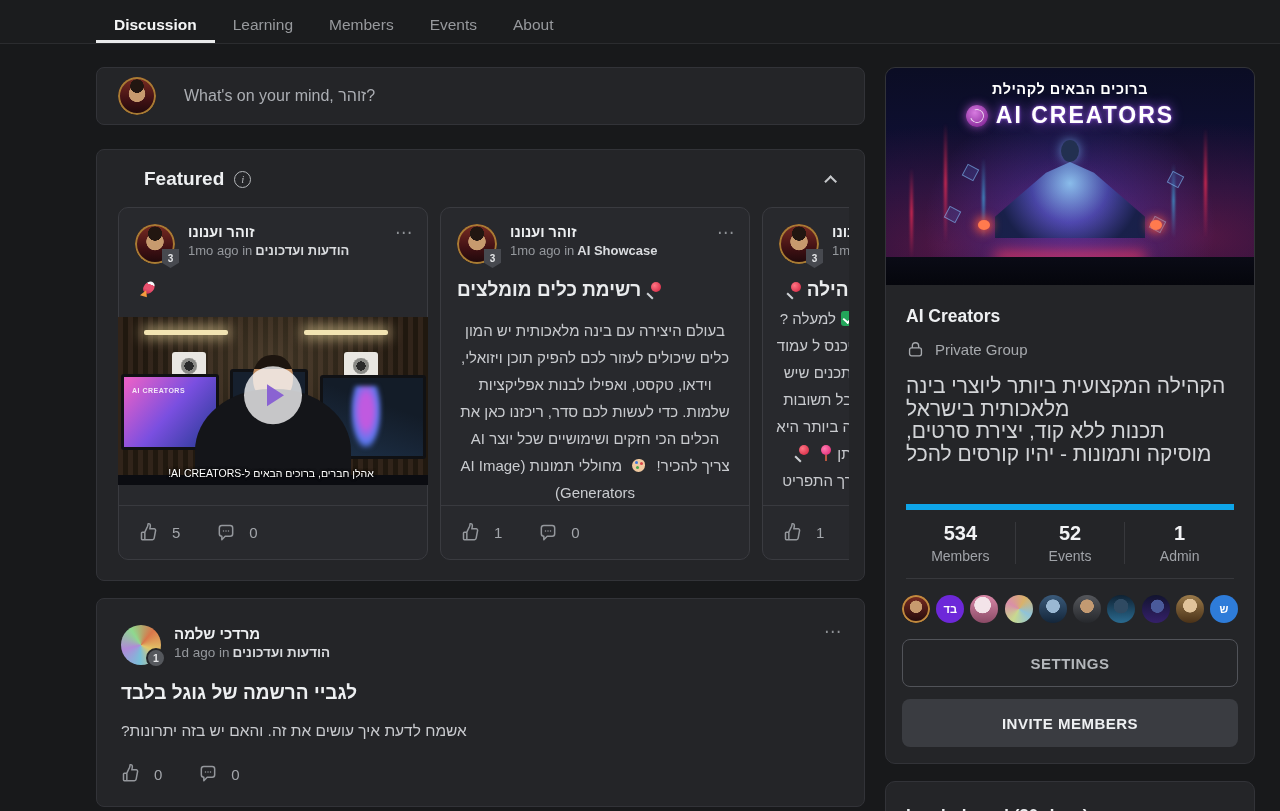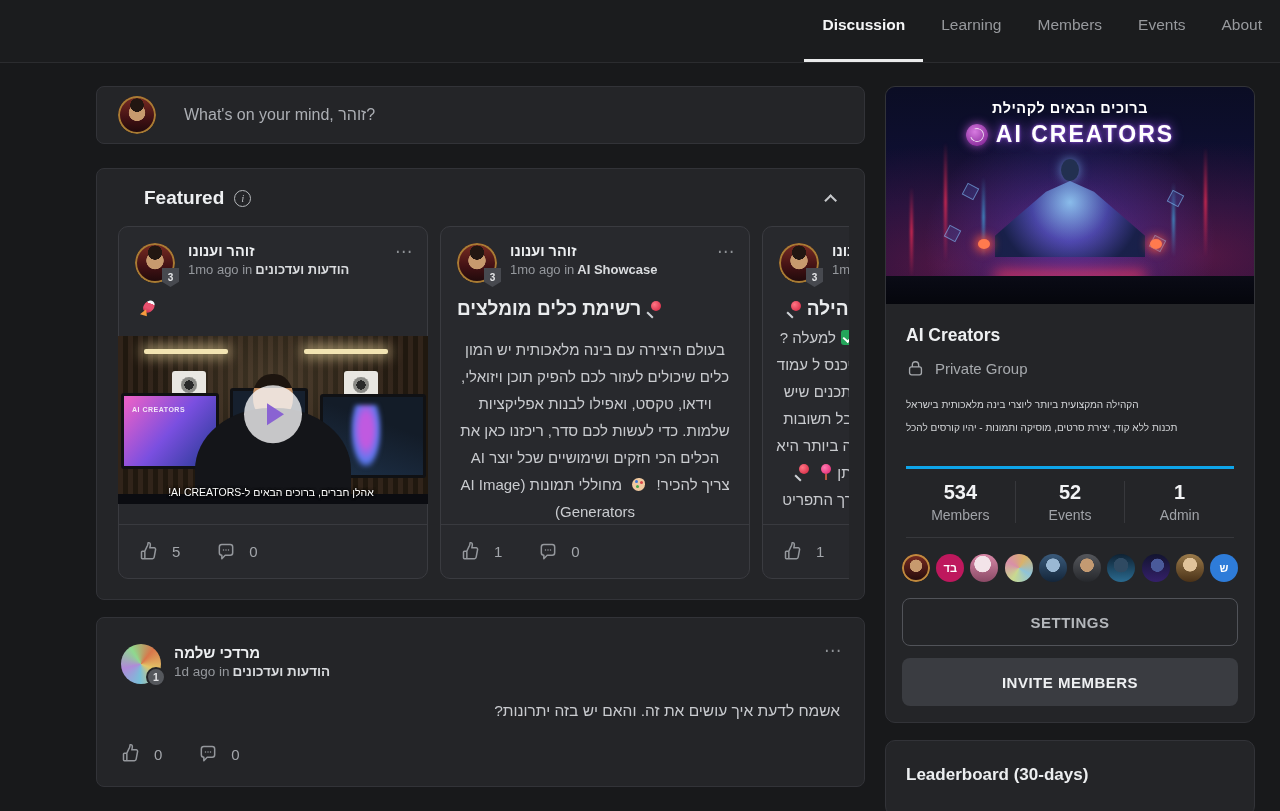--- a/index.html
+++ b/index.html
@@ -1,21 +1,21 @@
 <!DOCTYPE html>
 <html><head>
 <meta charset="utf-8">
 <style>
   * { margin:0; padding:0; box-sizing:border-box; }
   html,body { width:1280px; height:811px; overflow:hidden; background:#18191b;
     font-family:"Liberation Sans","DejaVu Sans",sans-serif; color:#eceef0; }
 
   
-  .topnav { height:63px; display:flex; padding-left:96px; background:#1b1c1e;
-    border-bottom:1px solid #2b2c2f;justify-content:flex-end; }
+  .topnav { height:44px; display:flex; padding-left:96px; background:#1b1c1e;
+    border-bottom:1px solid #2b2c2f; }
   .tab { position:relative; padding:0 18px; line-height:50px; font-size:15.5px;
     font-weight:500; color:#97999d; cursor:pointer; white-space:nowrap; }
   .tab.active { color:#f4f5f6; font-weight:700; }
   .tab.active::after { content:""; position:absolute; left:0; right:0; bottom:0;
     height:3px; background:#e9eaeb; }
 
   
   .content { display:flex; padding:23px 0 0 96px; gap:20px; align-items:flex-start; }
   .main-col { width:769px; flex:0 0 769px; }
   .sidebar  { width:370px; flex:0 0 370px; }
@@ -152,21 +152,21 @@
     font-size:19px; font-weight:700; color:#e9ebed; white-space:nowrap; height:26px; }
   .frag-body { width:82px; }
   .frag-line { direction:rtl; text-align:right; white-space:nowrap; font-size:15px;
     line-height:27px; color:#c9cbcf; }
 
   
   .post-card { margin-top:17px; padding:26px 24px 22px; position:relative; cursor:pointer; }
   .post-title { margin-top:17px; font-size:19px; font-weight:700; color:#edeff1;
     direction:rtl; text-align:left; }
   .post-body { margin-top:18px; font-size:15.5px; color:#c9cbcf; direction:rtl;
-    text-align:right; }
+    text-align:left; }
   .pfooter { margin-top:24px; display:flex; align-items:center; }
   .pfooter .cnt { font-size:15px; color:#a3a6ab; margin-left:13px; }
 
   
   .about-card { border-radius:10px; overflow:hidden; }
   .banner { height:217px; position:relative; overflow:hidden;
     background:
       radial-gradient(ellipse at 50% 72%, rgba(118,70,220,.5), transparent 56%),
       radial-gradient(ellipse at 16% 82%, rgba(225,40,95,.28), transparent 48%),
       radial-gradient(ellipse at 86% 78%, rgba(225,40,95,.3), transparent 48%),
@@ -198,23 +198,23 @@
     background:radial-gradient(circle at 40% 35%, #d77ae0, #8b2f9e 75%);
     box-shadow:0 0 10px rgba(200,90,230,.8); position:relative; }
   .brain-logo-icon::after { content:""; position:absolute; inset:4px;
     border:1.5px solid rgba(255,255,255,.75); border-left-color:transparent;
     border-radius:50%; transform:rotate(25deg); }
 
   .about-info { padding:21px 20px 0; }
   .group-name { font-size:17.5px; font-weight:700; color:#eef0f2; }
   .privacy { margin-top:13px; display:flex; align-items:center; gap:10px;
     font-size:15px; color:#a6a9ad; }
-  .desc { margin-top:16px; font-size:10px; line-height:22.5px; color:#d3d5d8;
+  .desc { margin-top:16px; font-size:21px; line-height:22.5px; color:#d3d5d8;
     white-space:pre-line; }
-  .stats { margin-top:27px; display:flex; border-top:3px solid #0ea5e9;
+  .stats { margin-top:39px; display:flex; border-top:6px solid #0ea5e9;
     border-bottom:1px solid #37383c; padding:12px 0 14px; }
   .stat { flex:1; text-align:center; }
   .stat + .stat { border-left:1px solid #37383c; }
   .stat-val { font-size:20px; font-weight:700; color:#f2f3f5; }
   .stat-label { margin-top:3px; font-size:14px; color:#a0a3a8; }
   .member-avatars { padding:16px 16px 0; display:flex; justify-content:space-between; }
   .mav { width:28px; height:28px; border-radius:50%; display:grid; place-items:center;
     font-size:11px; font-weight:700; color:#fff; cursor:pointer; direction:rtl; }
   .btns { padding:16px 16px 16px; }
   .btn { width:100%; height:48px; border-radius:8px; display:grid; place-items:center;
@@ -396,20 +396,21 @@
           <div class="round-badge">1</div>
         </div>
         <div>
           <div class="fname" style="font-size:15px">מרדכי שלמה</div>
           <div class="fsub" style="font-size:13.5px">
             <span>1d ago in</span><b>הודעות ועדכונים</b>
           </div>
         </div>
       </div>
       <div class="dots" style="top:22px;right:22px">⋯</div>
+      <div class="post-title">לגביי הרשמה של גוגל בלבד</div>
       <div class="post-body">אשמח לדעת איך עושים את זה. והאם יש בזה יתרונות?</div>
       <div class="pfooter">
         <span class="icon-btn">
           <svg class="ic" width="20" height="20" viewBox="0 0 24 24" fill="none" stroke="#94979c" stroke-width="1.8" stroke-linejoin="round" stroke-linecap="round">
               <path d="M7 11v9H4a1 1 0 0 1-1-1v-7a1 1 0 0 1 1-1h3zm0 0 3.2-6.8c.3-.7.6-1.7.6-2.7 0-.9 1-1.1 1.6-.7 1 .6 1.4 2.1 1.1 3.6L13 7h5.3c1 0 1.8 1 1.6 2l-1.7 9.2c-.2 1-1 1.8-2 1.8H7"></path>
             </svg>
         </span>
         <span class="cnt">0</span>
         <span class="icon-btn" style="margin-left:36px">
           <svg class="ic" width="20" height="20" viewBox="0 0 24 24" fill="none" stroke="#94979c" stroke-width="1.8" stroke-linejoin="round">
@@ -472,21 +473,21 @@
           </div>
           <div class="stat">
             <div class="stat-val">1</div>
             <div class="stat-label">Admin</div>
           </div>
         </div>
       </div>
 
       <div class="member-avatars">
         <div class="mav" style="background: radial-gradient(circle at 50% 42%, rgb(199, 154, 110) 0px, rgb(199, 154, 110) 28%, rgba(0, 0, 0, 0) 30%), linear-gradient(rgb(122, 44, 34), rgb(32, 10, 12)); box-shadow: rgb(192, 138, 62) 0px 0px 0px 2px inset;"></div>
-        <div class="mav" style="background: #be185d;">בד</div>
+        <div class="mav" style="background: #6d28d9;">בד</div>
         <div class="mav" style="background: radial-gradient(circle at 45% 36%, rgb(243, 228, 233) 0px, rgb(243, 228, 233) 34%, rgba(0, 0, 0, 0) 36%), linear-gradient(rgb(217, 137, 168), rgb(138, 74, 102));"></div>
         <div class="mav" style="background: conic-gradient(from 30deg, rgb(217, 178, 106), rgb(143, 195, 217), rgb(201, 217, 143), rgb(217, 143, 168), rgb(217, 178, 106));"></div>
         <div class="mav" style="background: radial-gradient(circle at 50% 40%, rgb(154, 184, 211) 0px, rgb(154, 184, 211) 30%, rgba(0, 0, 0, 0) 32%), linear-gradient(rgb(58, 90, 122), rgb(20, 38, 58));"></div>
         <div class="mav" style="background: radial-gradient(circle at 50% 40%, rgb(195, 154, 114) 0px, rgb(195, 154, 114) 30%, rgba(0, 0, 0, 0) 32%), linear-gradient(rgb(85, 87, 92), rgb(38, 40, 44));"></div>
         <div class="mav" style="background: radial-gradient(circle at 50% 40%, rgb(47, 74, 98) 0px, rgb(47, 74, 98) 32%, rgba(0, 0, 0, 0) 34%), linear-gradient(rgb(15, 34, 51), rgb(42, 106, 143));"></div>
         <div class="mav" style="background: radial-gradient(circle at 55% 40%, rgb(74, 90, 154) 0px, rgb(74, 90, 154) 28%, rgba(0, 0, 0, 0) 30%), linear-gradient(rgb(18, 20, 48), rgb(53, 32, 106));"></div>
         <div class="mav" style="background: radial-gradient(circle at 50% 38%, rgb(224, 195, 154) 0px, rgb(224, 195, 154) 30%, rgba(0, 0, 0, 0) 32%), linear-gradient(rgb(154, 122, 74), rgb(74, 50, 24));"></div>
         <div class="mav" style="background: rgb(46, 124, 217);">ש</div>
       </div>
 

